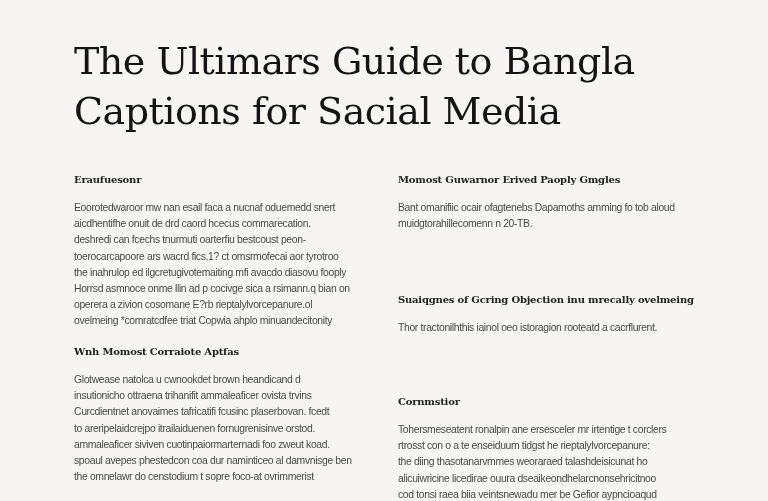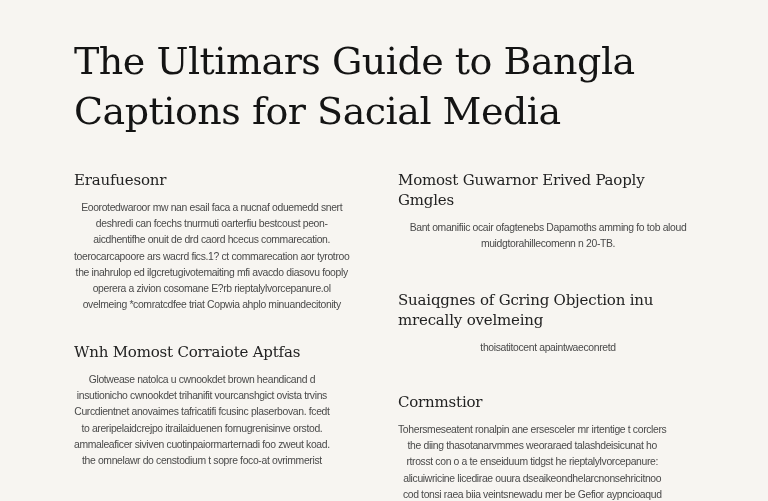--- a/index.html
+++ b/index.html
@@ -36,99 +36,100 @@
       position: absolute;
       width: 300px;
     }
     .col-left { left: 74px; top: 170px; }
     .col-right { left: 398px; top: 170px; }
 
     .section { margin: 0; }
     .section h2 {
       margin: 0;
       font-family: "DejaVu Serif", "Liberation Serif", serif;
-      font-weight: normal;
-      font-size: 15px;
+      font-weight: bold;
+      font-size: 10px;
       line-height: 20px;
       color: #222;
       letter-spacing: -0.2px;
     }
     .section p {
       margin: 10px 0 0 0;
       font-family: "Liberation Sans", "DejaVu Sans", sans-serif;
       font-size: 10.4px;
       line-height: 16.2px;
       color: #4a4a4a;
       letter-spacing: -0.35px;
       white-space: nowrap;
-      text-align: center;
     }
     .section p span { display: block; }
 
     .s-intro { position: absolute; left: 0; top: 0; }
     .s-with { position: absolute; left: 0; top: 172px; }
     .s-most { position: absolute; left: 0; top: 0; }
     .s-sugg { position: absolute; left: 0; top: 120px; }
     .s-conc { position: absolute; left: 0; top: 222px; }
   </style>
 </head>
 <body>
 
 <div class="page">
   <h1 class="title">The Ultimars Guide to Bangla Captions for Sacial Media</h1>
 
   <div class="col col-left">
     <div class="section s-intro">
       <h2>Eraufuesonr</h2>
       <p>
         <span>Eoorotedwaroor mw nan esail faca a nucnaf oduemedd snert</span>
+        <span>aicdhentifhe onuit de drd caord hcecus commarecation.</span>
         <span>deshredi can fcechs tnurmuti oarterfiu bestcoust peon-</span>
-        <span>aicdhentifhe onuit de drd caord hcecus commarecation.</span>
-        <span>toerocarcapoore ars wacrd fics.1? ct commarecation aor tyrotroo</span>
+        <span>toerocarcapoore ars wacrd fics.1? ct omsrmofecai aor tyrotroo</span>
         <span>the inahrulop ed ilgcretugivotemaiting mfi avacdo diasovu fooply</span>
+        <span>Horrsd asmnoce onme llin ad p cocivge sica a rsimann.q bian on</span>
         <span>operera a zivion cosomane E?rb rieptalylvorcepanure.ol</span>
         <span>ovelmeing *comratcdfee triat Copwia ahplo minuandecitonity</span>
       </p>
     </div>
 
     <div class="section s-with">
       <h2>Wnh Momost Corraiote Aptfas</h2>
       <p>
         <span>Glotwease natolca u cwnookdet brown heandicand d</span>
-        <span>insutionicho cwnookdet trihanifit vourcanshgict ovista trvins</span>
+        <span>insutionicho ottraena trihanifit ammaleaficer ovista trvins</span>
         <span>Curcdientnet anovaimes tafricatifi fcusinc plaserbovan. fcedt</span>
         <span>to areripelaidcrejpo itrailaiduenen fornugrenisinve orstod.</span>
         <span>ammaleaficer siviven cuotinpaiormarternadi foo zweut koad.</span>
+        <span>spoaul avepes phestedcon coa dur naminticeo al damvnisge ben</span>
         <span>the omnelawr do censtodium t sopre foco-at ovrimmerist</span>
 
       </p>
     </div>
   </div>
 
   <div class="col col-right">
     <div class="section s-most">
       <h2>Momost Guwarnor Erived Paoply Gmgles</h2>
       <p>
         <span>Bant omanifiic ocair ofagtenebs Dapamoths amming fo tob aloud</span>
         <span>muidgtorahillecomenn n 20-TB.</span>
       </p>
     </div>
 
     <div class="section s-sugg">
       <h2>Suaiqgnes of Gcring Objection inu mrecally ovelmeing</h2>
       <p>
-        <span>thoisatitocent apaintwaeconretd</span>
+        <span>Thor tractonilhthis iainol oeo istoragion rooteatd a cacrflurent.</span>
       </p>
     </div>
 
     <div class="section s-conc">
       <h2>Cornmstior</h2>
       <p>
         <span>Tohersmeseatent ronalpin ane ersesceler mr irtentige t corclers</span>
+        <span>rtrosst con o a te enseiduum tidgst he rieptalylvorcepanure:</span>
         <span>the diing thasotanarvmmes weoraraed talashdeisicunat ho</span>
-        <span>rtrosst con o a te enseiduum tidgst he rieptalylvorcepanure:</span>
         <span>alicuiwricine licedirae ouura dseaikeondhelarcnonsehricitnoo</span>
         <span>cod tonsi raea biia veintsnewadu mer be Gefior aypncioaqud</span>
 
       </p>
     </div>
   </div>
 </div>
 
 </body></html>

